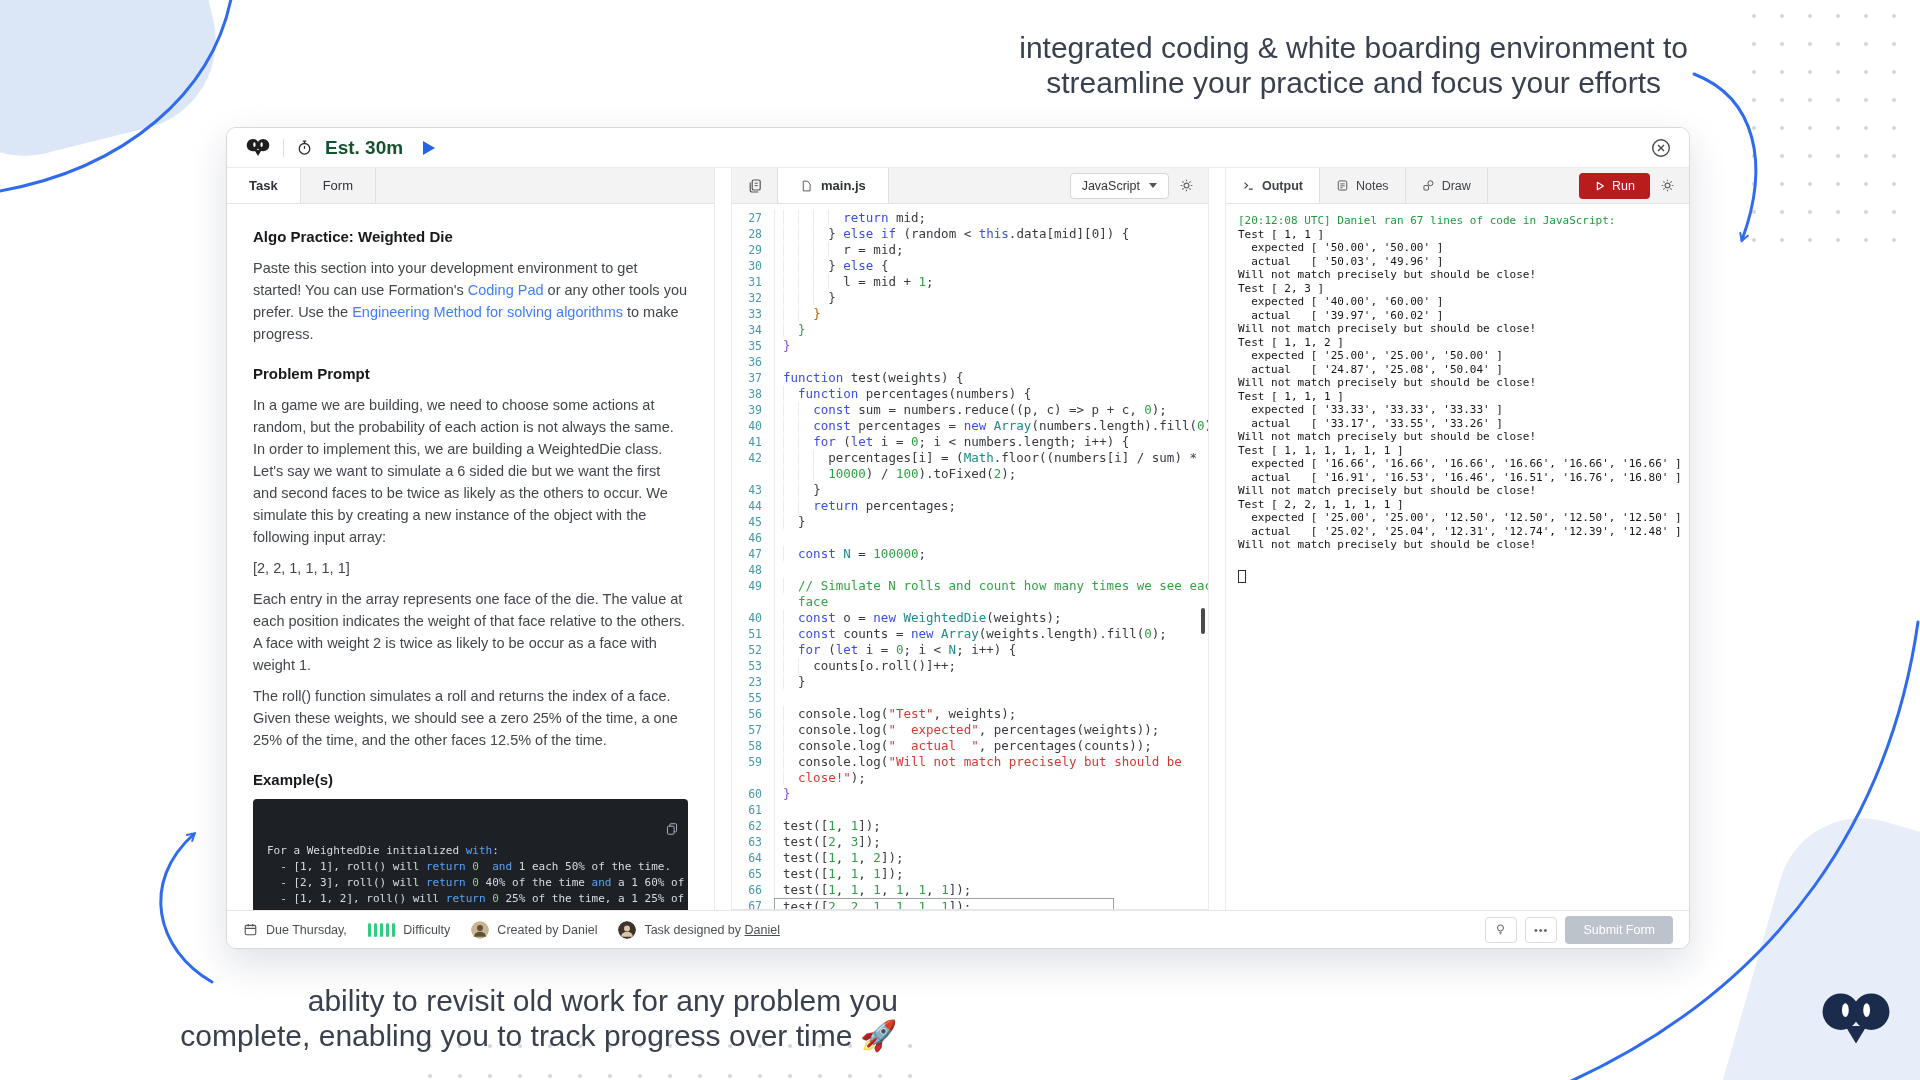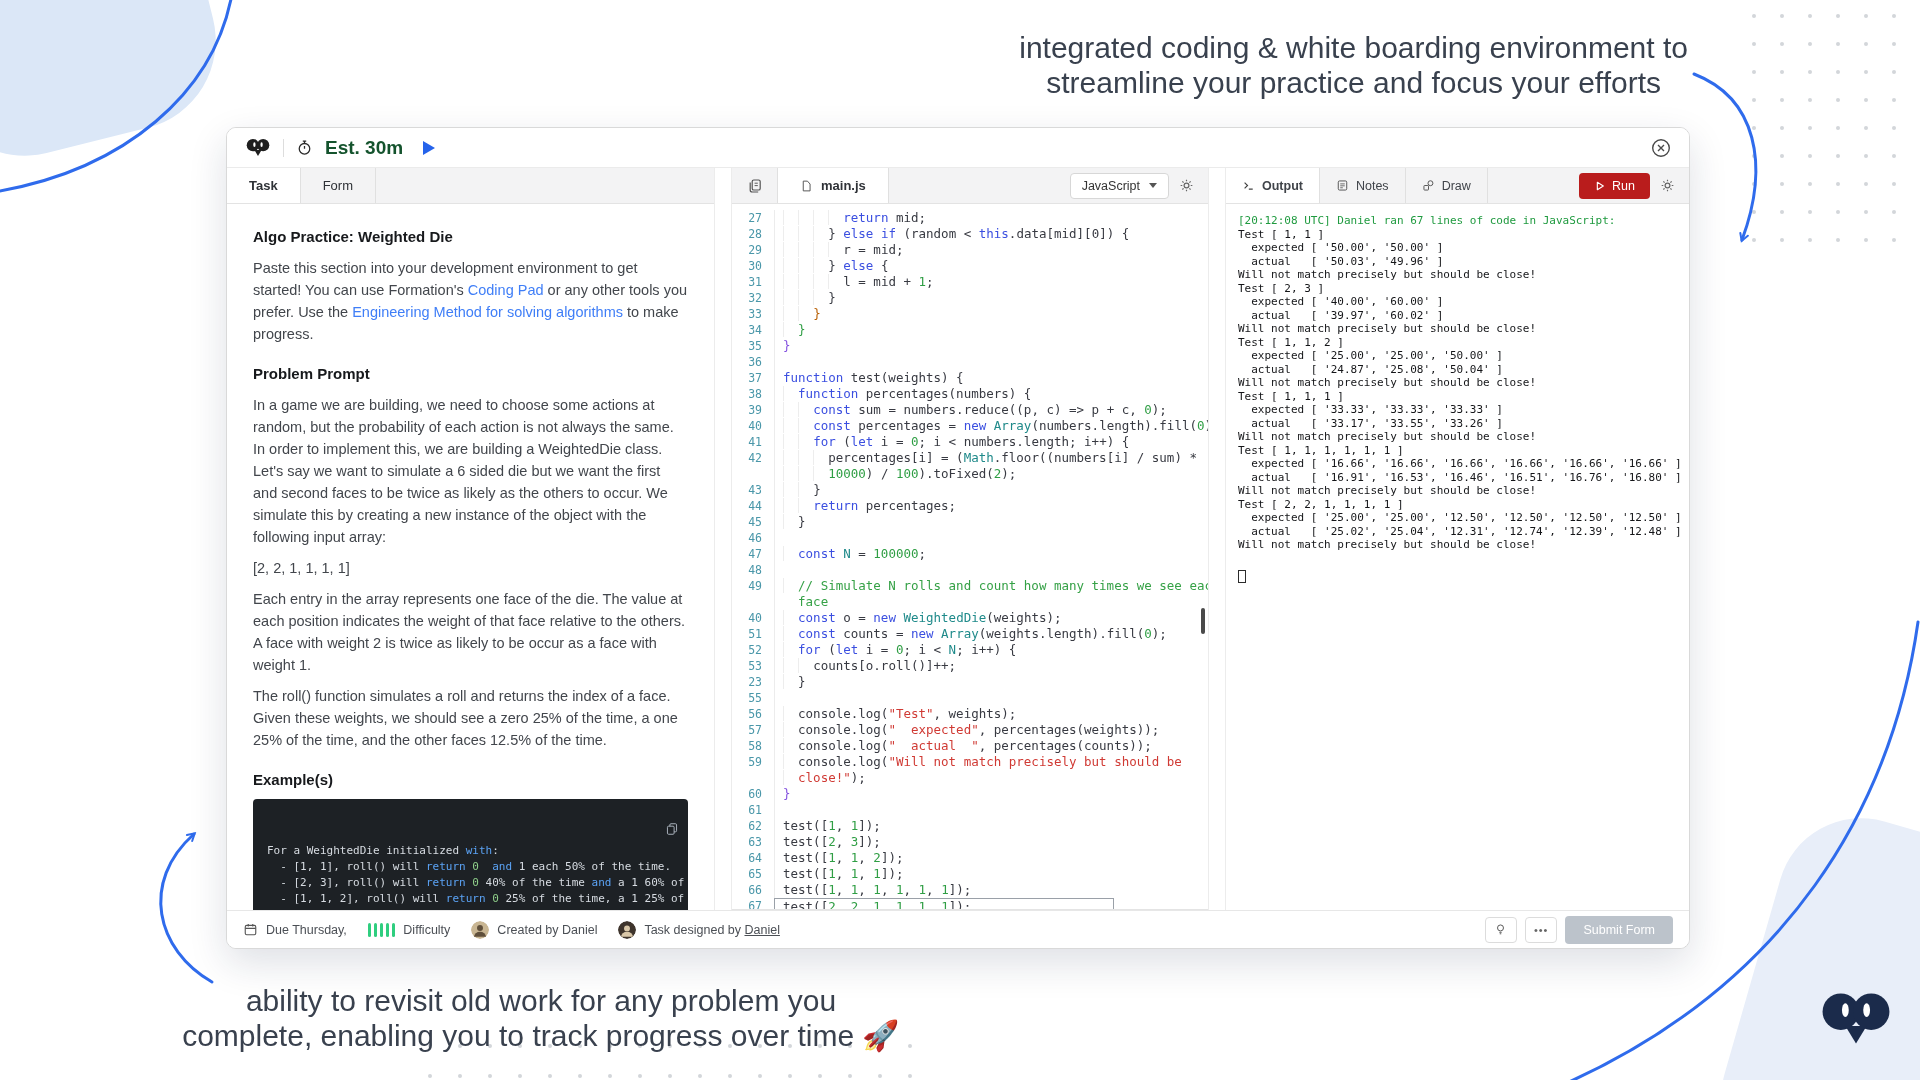--- a/index.html
+++ b/index.html
@@ -12,21 +12,21 @@
   .blob-tl { left:-74px; top:-96px; width:284px; height:240px; background:#dbe7f7; border-radius:90px; transform:rotate(-14deg); }
   .blob-br { left:1746px; top:838px; width:340px; height:370px; background:#e8eef9; border-radius:84px; transform:rotate(16deg); }
   .dots { position:absolute; z-index:0; display:grid; }
   .dots-tr { left:1752px; top:14px; grid-template-columns:repeat(6,28px); grid-auto-rows:28px; }
   .dots-bc { left:428px; top:1044px; grid-template-columns:repeat(17,30px); grid-auto-rows:30px; }
   .dot { width:4px; height:4px; border-radius:50%; background:#d3d6da; }
   .arrows { position:absolute; left:0; top:0; z-index:1; pointer-events:none; }
 
   .ann { position:absolute; z-index:1; color:#39414e; font-size:30px; line-height:35px; text-align:center; }
   .ann-tr { top:30px; right:232px; }
-  .ann-bl { left:176px; top:983px; width:730px; }
+  .ann-bl { left:168px; top:983px; width:730px;text-align:right; }
 
   .owl-corner { position:absolute; left:1818px; top:990px; z-index:3; }
 
   
   .window { position:absolute; left:226px; top:127px; width:1464px; height:822px; z-index:2;
             background:#fff; border:1px solid #d9d9d9; border-radius:10px; overflow:hidden;
             box-shadow:0 14px 38px rgba(20,35,70,.14); display:flex; flex-direction:column; }
   .topbar { height:40px; flex:none; display:flex; align-items:center; gap:12px; padding:0 18px; border-bottom:1px solid #ebebeb; background:#fff; }
   .tb-divider { width:1px; height:18px; background:#ddd; }
   .est { font-size:19px; font-weight:700; color:#14532d; }

